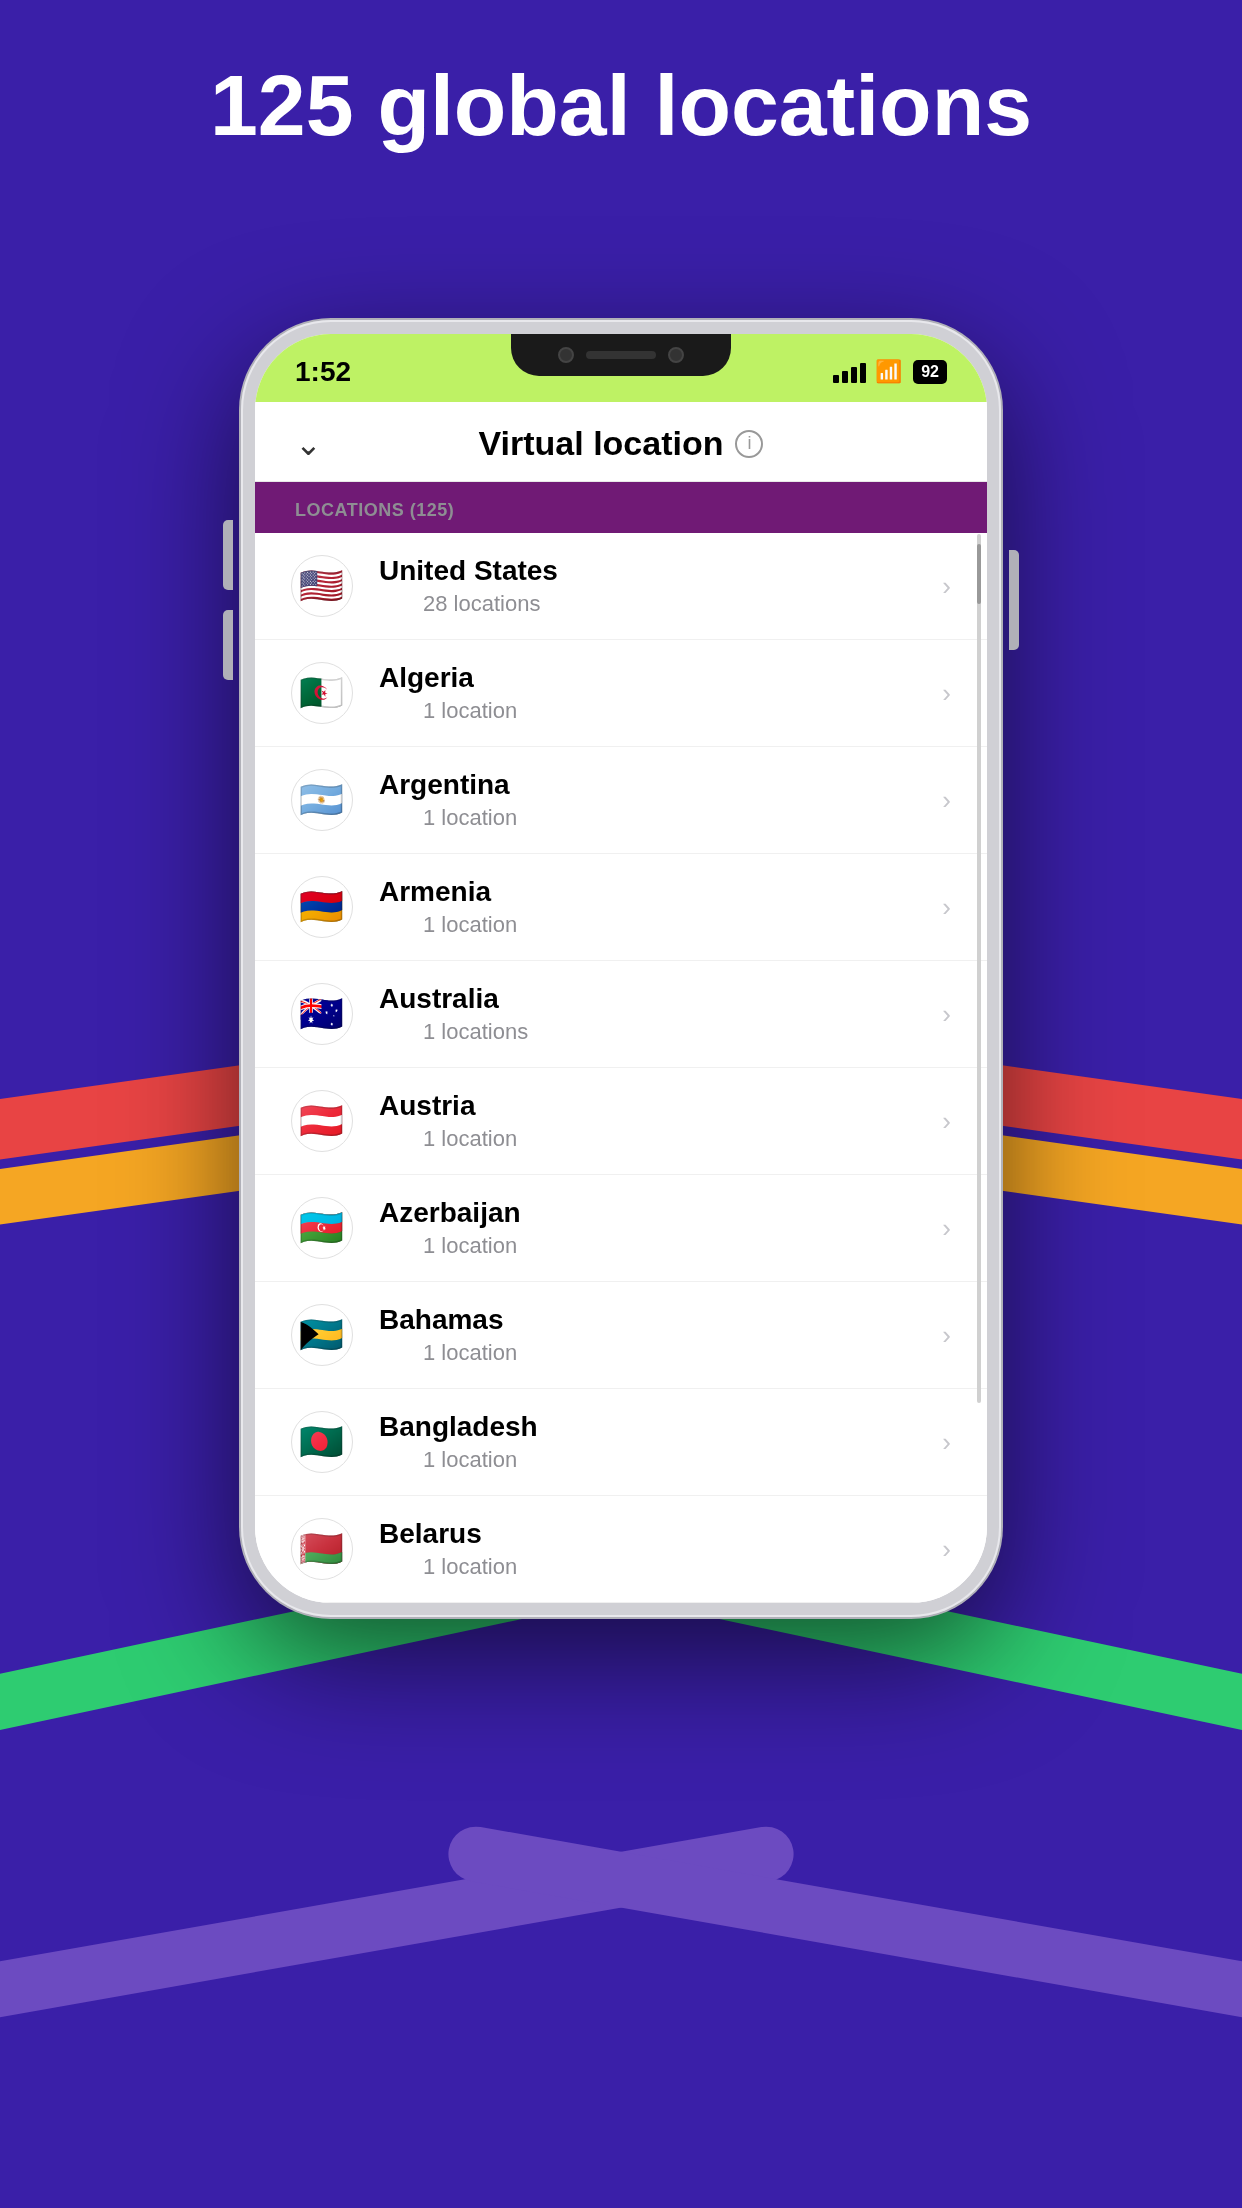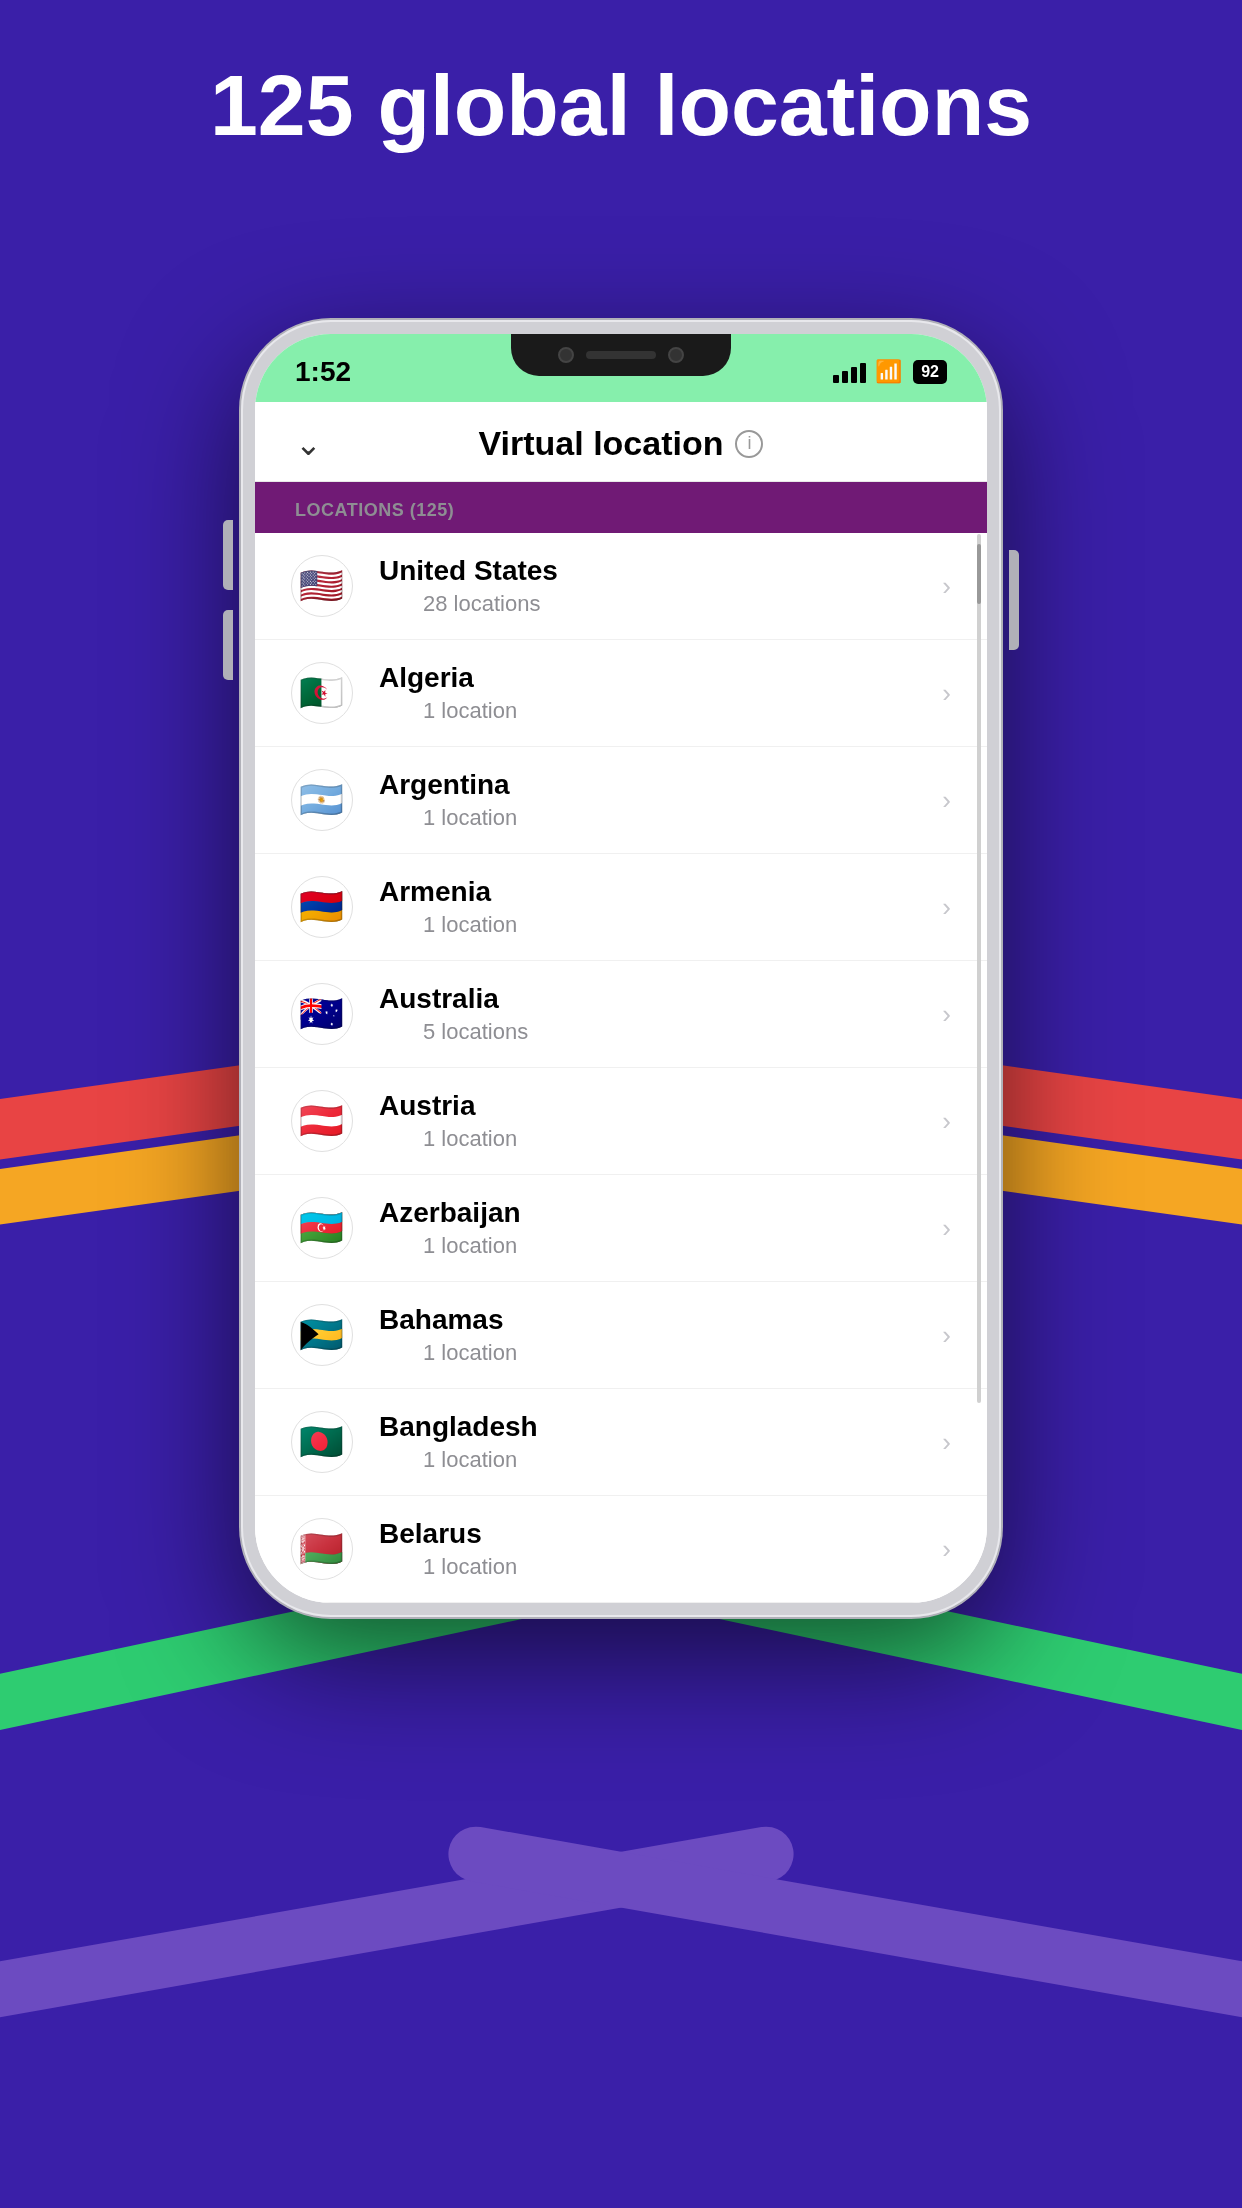--- a/index.html
+++ b/index.html
@@ -166,21 +166,21 @@
       overflow: hidden;
       position: relative;
     }
 
     
     .status-bar {
       display: flex;
       justify-content: space-between;
       align-items: center;
       padding: 18px 40px 10px;
-      background: #86efac;
+      background: #bef264;
       position: relative;
       height: 68px;
     }
 
     .status-time {
       font-size: 28px;
       font-weight: 600;
       color: #000;
     }
 
@@ -450,21 +450,21 @@
             <div class="location-name">Armenia</div>
             <div class="location-count">1 location</div>
           </div>
           <span class="chevron-right">›</span>
         </div>
 
         <div class="location-item">
           <div class="flag-circle">🇦🇺</div>
           <div class="location-info">
             <div class="location-name">Australia</div>
-            <div class="location-count">5 locations</div>
+            <div class="location-count">1 locations</div>
           </div>
           <span class="chevron-right">›</span>
         </div>
 
         <div class="location-item">
           <div class="flag-circle">🇦🇹</div>
           <div class="location-info">
             <div class="location-name">Austria</div>
             <div class="location-count">1 location</div>
           </div>

